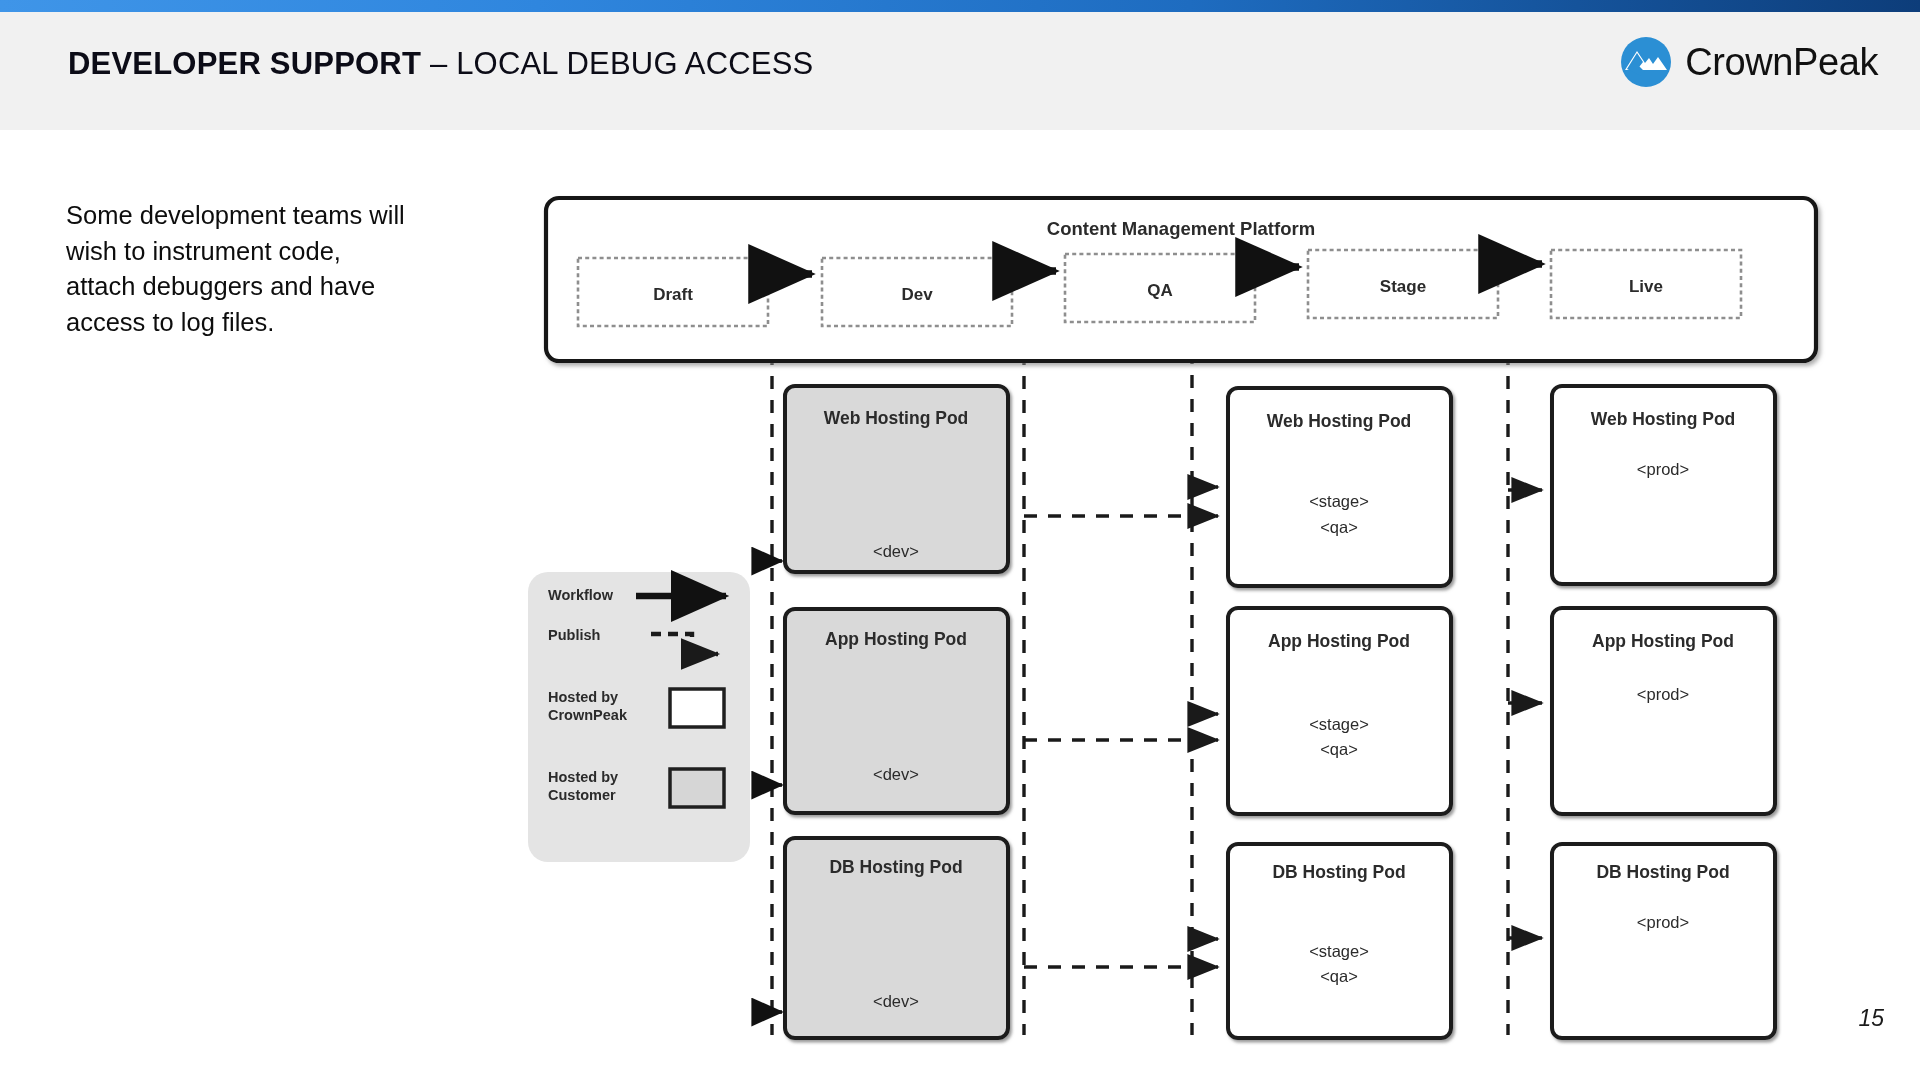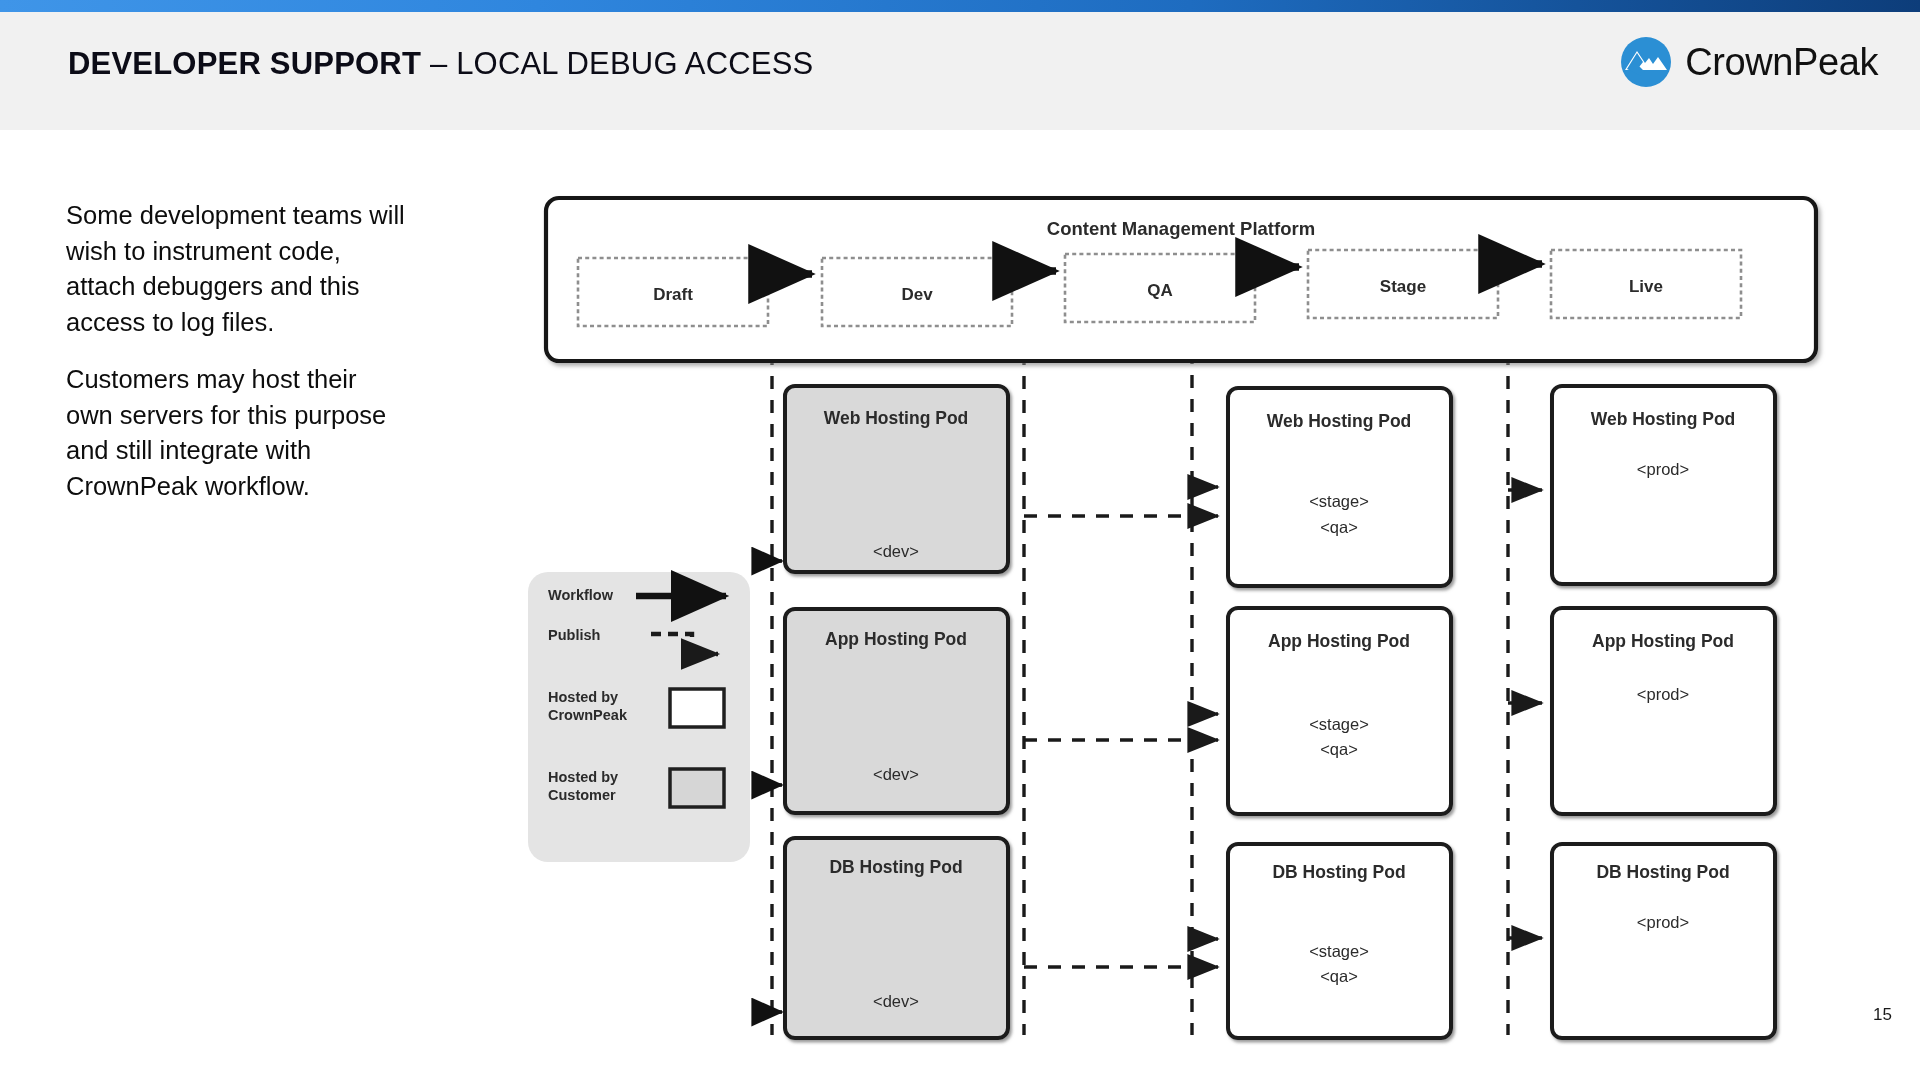--- a/index.html
+++ b/index.html
@@ -44,22 +44,22 @@
   
   #diagram { position: absolute; left: 0; top: 0; width: 1920px; height: 1080px; }
   #diagram text { font-family: "Liberation Sans", sans-serif; fill: #2b2b2b; }
   .pod-title { font-size: 17.5px; font-weight: bold; }
   .pod-env  { font-size: 16.5px; font-weight: normal; fill: #3b3b3b; }
   .stage-label { font-size: 17px; font-weight: bold; }
   .cmp-label { font-size: 18.5px; font-weight: bold; }
   .legend-label { font-size: 14.5px; font-weight: bold; fill: #3a3a3a; }
 
   .pagenum {
-    position: absolute; right: 28px; top: 1005px;
-    font-size: 17px; color: #1a1a1a;
+    position: absolute; right: 36px; top: 1005px;
+    font-size: 23px; color: #1a1a1a; font-style: italic;
   }
 </style>
 </head>
 <body>
 
 <div id="slide">
 
   <div class="top-accent"></div>
   <div class="header-band"></div>
 
@@ -71,22 +71,21 @@
     <svg class="logo-mark" viewBox="0 0 52 52">
       <circle cx="26" cy="26" r="25" fill="#2b8fd4"></circle>
       <path d="M5 34 L17 15 L25 27 L29 22 L33 28 L38 21 L47 34 Z" fill="#ffffff"></path>
       <path d="M5 34 L17 15 L24 26 L20 31 L26 37 L22 41 Z" fill="#2b8fd4" opacity="0"></path>
       <path d="M7 33 L17 17 L23 26 L19.5 30.5 L25 36 L21 40 Z" fill="#2b8fd4"></path>
     </svg>
     <span class="logo-text">CrownPeak</span>
   </div>
 
   <div class="copy">
-    <p>Some development teams will wish to instrument code, attach debuggers and this access to log files.</p>
-    <p>Customers may host their own servers for this purpose and still integrate with CrownPeak workflow.</p>
+    <p>Some development teams will wish to instrument code, attach debuggers and have access to log files.</p>
   </div>
 
   <svg id="diagram" viewBox="0 0 1920 1080">
     <defs>
       <marker id="arrHeavy" markerWidth="10" markerHeight="10" refX="8.5" refY="4" orient="auto">
         <path d="M0,0 L9,4 L0,8 Z" fill="#111"></path>
       </marker>
       <marker id="arrThin" markerWidth="10" markerHeight="10" refX="8.5" refY="4" orient="auto">
         <path d="M0,0.4 L9,4 L0,7.6 Z" fill="#1a1a1a"></path>
       </marker>

